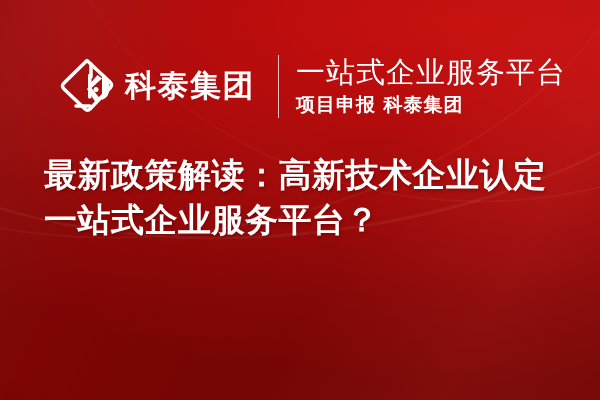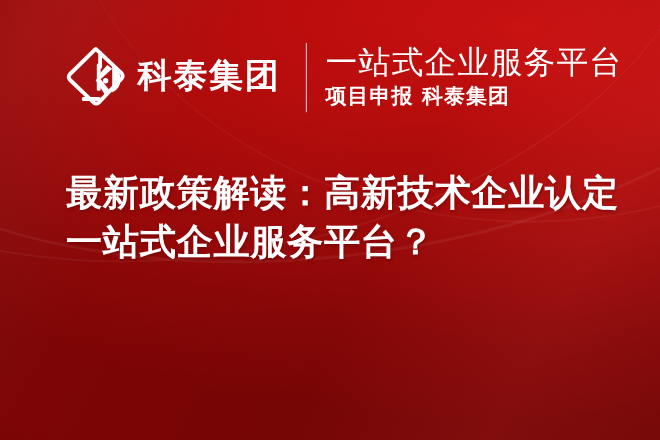--- a/index.html
+++ b/index.html
@@ -69,21 +69,21 @@
   }
   .bg-vign {
     position: absolute;
     inset: 0;
     background: radial-gradient(130% 120% at 50% 45%, rgba(0,0,0,0) 55%, rgba(0,0,0,0.22) 100%);
   }
 
   
   .header {
     position: absolute;
-    left: 0; top: 0;
+    left: 0; top: 16px;
     width: 600px;
     height: 140px;
     display: flex;
     align-items: center;
     z-index: 5;
   }
   .brand {
     display: flex;
     align-items: center;
     margin-left: 60px;
@@ -158,21 +158,21 @@
     line-height: 1.15;
     letter-spacing: 1px;
     white-space: nowrap;
     font-weight: 700;
     font-family: "DejaVu Serif", "Liberation Serif", serif;
   }
 
   
   .headline {
     position: absolute;
-    left: 60px;
+    left: 44px;
     top: 152px;
     width: 510px;
     z-index: 5;
     color: #ffffff;
     font-size: 33px;
     font-weight: 700;
     line-height: 45px;
     letter-spacing: 0.5px;
     text-shadow: 1px 2px 3px rgba(90,0,0,0.45);
     font-family: "DejaVu Sans", "Liberation Sans", sans-serif;

